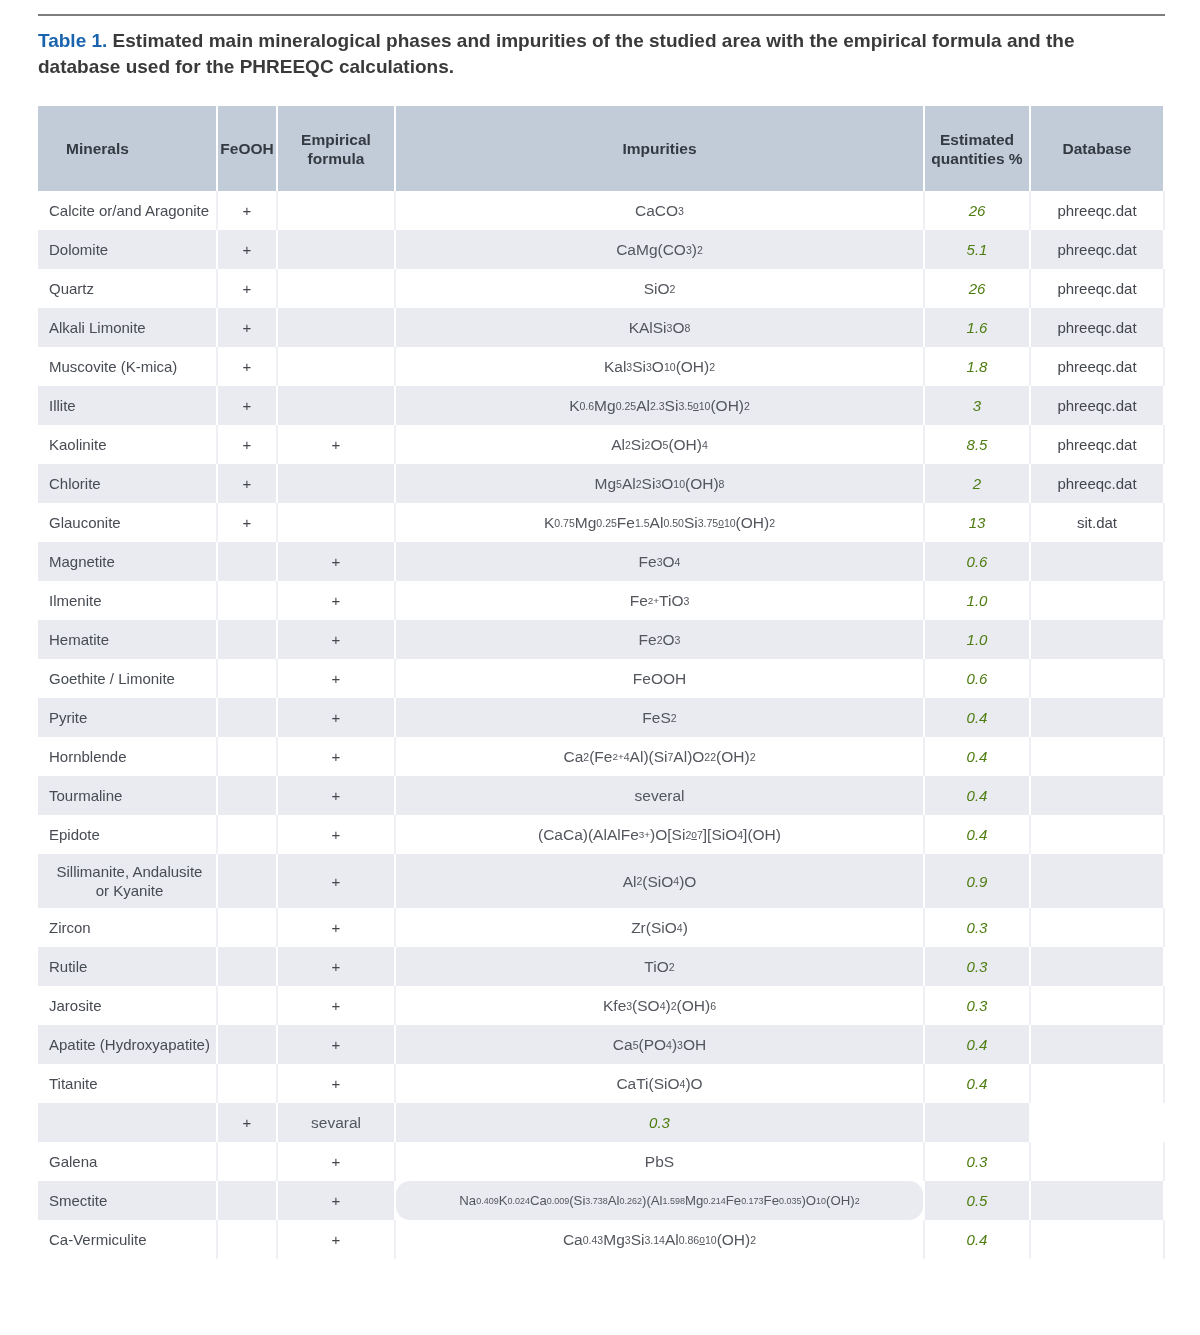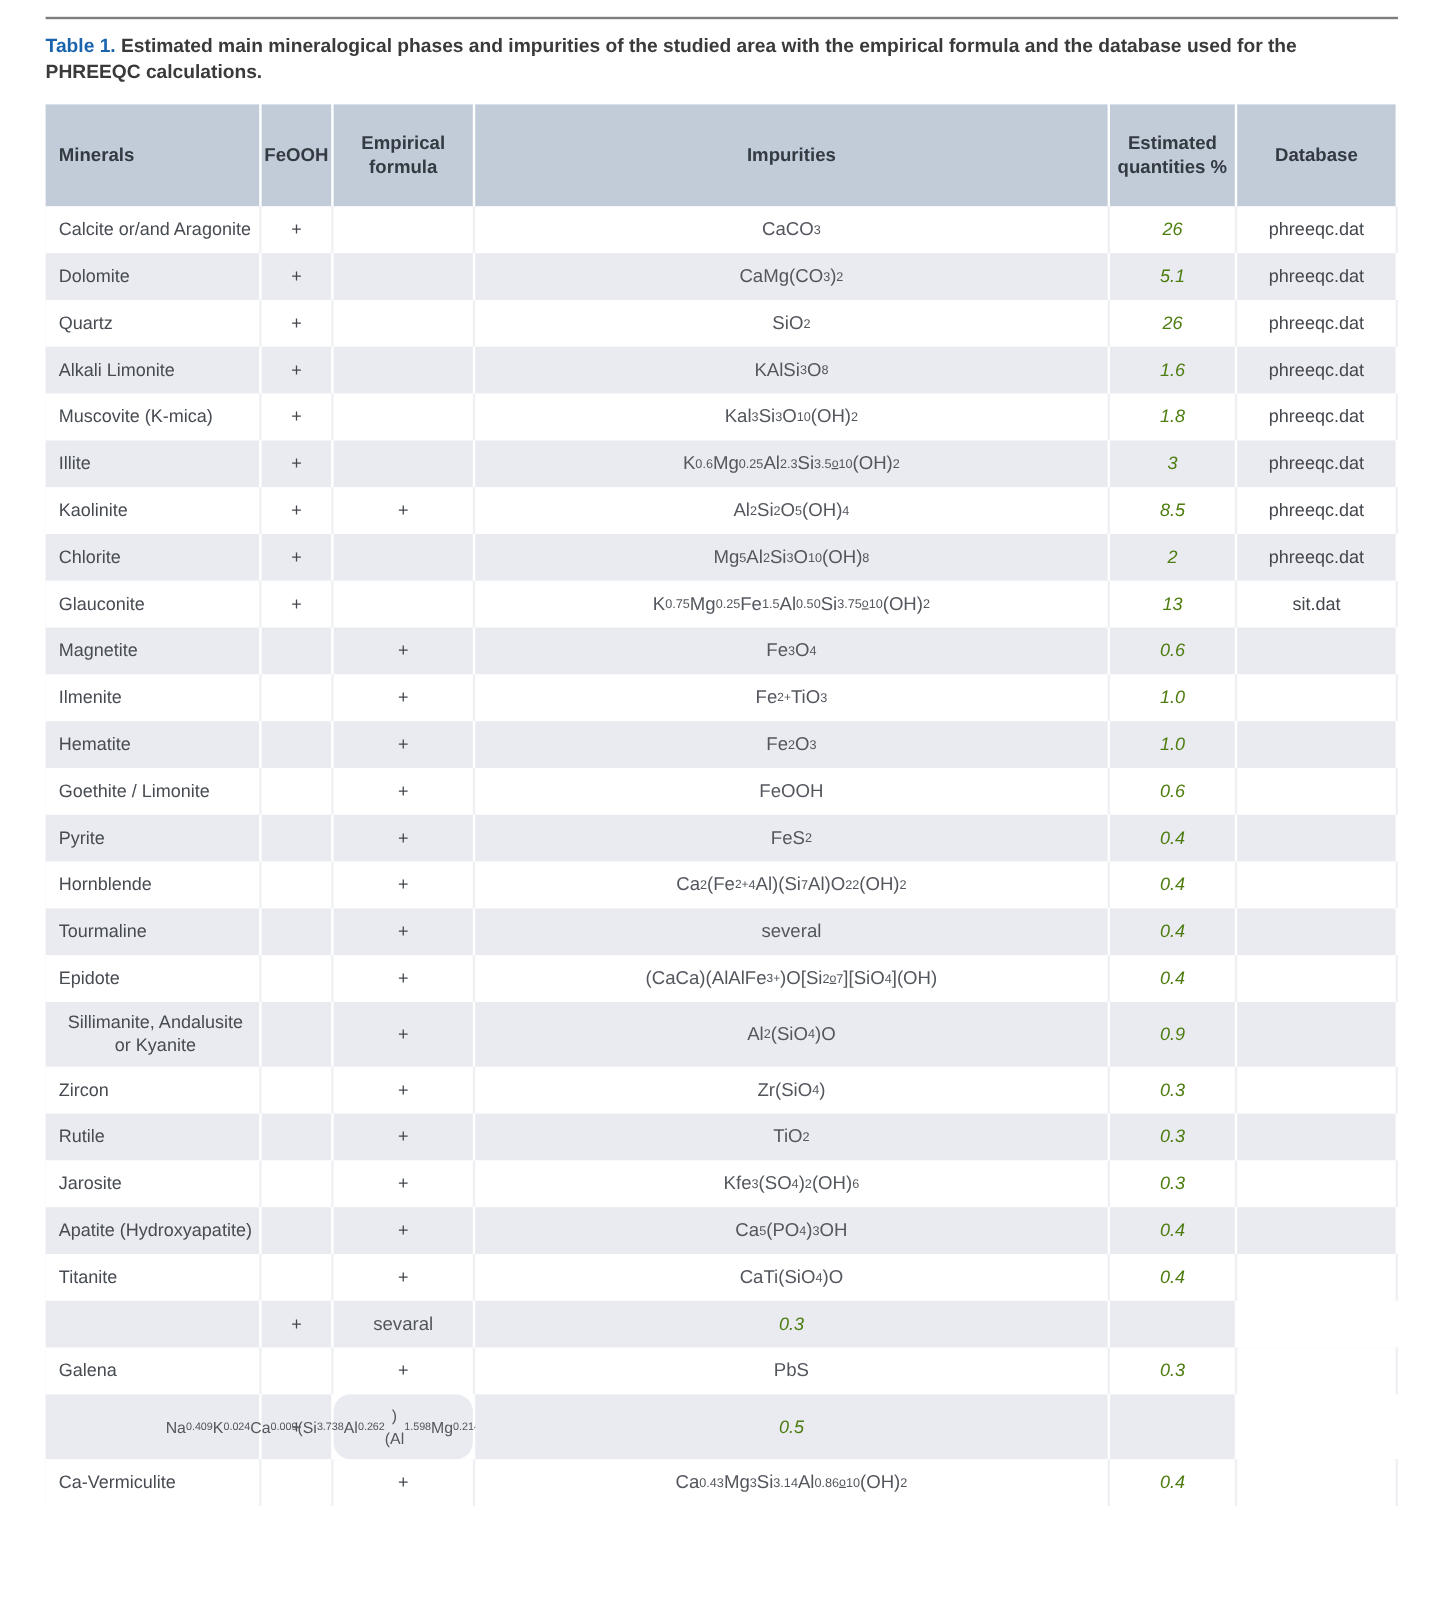--- a/index.html
+++ b/index.html
@@ -6,41 +6,41 @@
   body{
     width:1200px;height:1335px;
     font-family:"Liberation Sans","DejaVu Sans",sans-serif;
     color:#45494f;
     position:relative;
     box-sizing:border-box;
   }
   .page{padding:14px 35px 0 38px;}
   .top-rule{height:2px;background:#7e7e7e;margin-bottom:12px;}
   .caption{
-    font-size:16px;font-weight:bold;line-height:1.38;color:#3a3a3a;
-    margin-bottom:15px;max-width:1110px;
+    font-size:19px;font-weight:bold;line-height:1.38;color:#3a3a3a;
+    margin-bottom:26px;max-width:1110px;
   }
   .caption .tbl-label{color:#1964ad;}
   
   .mtable{width:1127px;}
   .thead, .trow{
     display:grid;
     grid-template-columns:178px 58px 116px 527px 104px 132px;
     gap:0 2px;
   }
   .thead{background:#ffffff;}
   .thead .hcell{
     background:#c2ccd9;
     display:flex;align-items:center;justify-content:center;
     text-align:center;
     font-weight:bold;font-size:15.5px;color:#343a42;
     min-height:85px;line-height:1.25;
     padding:6px 6px;box-sizing:border-box;
   }
-  .thead .hcell.left{justify-content:flex-start;text-align:left;padding-left:11px;}
+  .thead .hcell.left{justify-content:flex-start;text-align:left;padding-left:28px;}
   .trow.odd{background:#eef0f3;}   
   .trow.even{background:#ffffff;}  
   .trow .cell{
     display:flex;align-items:center;justify-content:center;
     min-height:39px;box-sizing:border-box;
     padding:8px 6px;line-height:19px;
     font-size:15px;text-align:center;
   }
   .trow.odd .cell{background:#ffffff;}
   .trow.even .cell{background:#e9ebf0;}
@@ -268,20 +268,21 @@
         </div>
         <div class="trow odd">
           <div class="cell c-min">Galena</div>
           <div class="cell c-plus"></div>
           <div class="cell c-plus">+</div>
           <div class="cell c-formula">PbS</div>
           <div class="cell c-qty">0.3</div>
           <div class="cell c-db"></div>
         </div>
         <div class="trow even">
+          <div class="cell c-min">Smectite</div>
           <div class="cell c-plus"></div>
           <div class="cell c-plus">+</div>
           <div class="cell c-formula small">Na<sub class="sb">0.409</sub>K<sub class="sb">0.024</sub>Ca<sub class="sb">0.009</sub>(Si<sub class="sb">3.738</sub>Al<sub class="sb">0.262</sub>)(Al<sub class="sb">1.598</sub>Mg<sub class="sb">0.214</sub>Fe<sub class="sb">0.173</sub>Fe<sub class="sb">0.035</sub>)O<sub class="sb">10</sub>(OH)<sub class="sb">2</sub></div>
           <div class="cell c-qty">0.5</div>
           <div class="cell c-db"></div>
         </div>
         <div class="trow odd">
           <div class="cell c-min">Ca-Vermiculite</div>
           <div class="cell c-plus"></div>
           <div class="cell c-plus">+</div>

